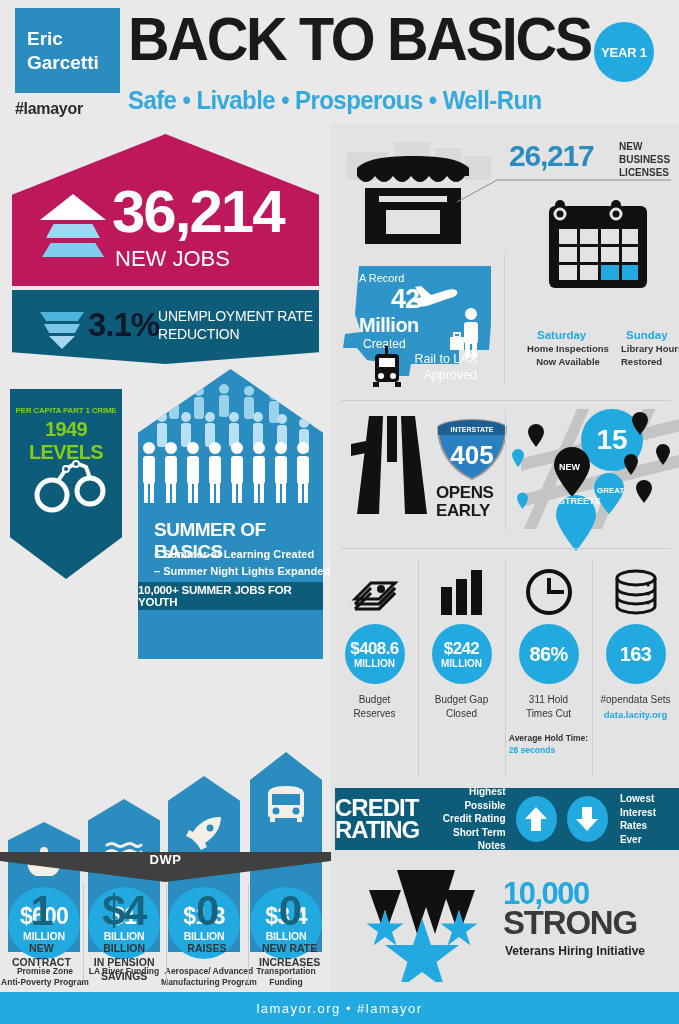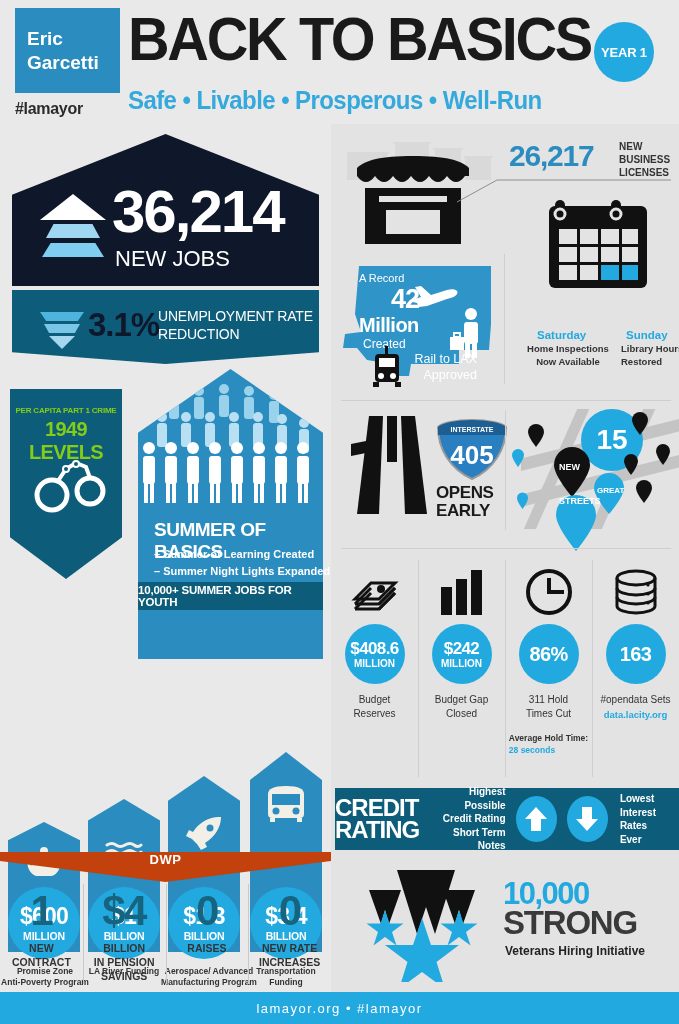--- a/index.html
+++ b/index.html
@@ -39,21 +39,21 @@
     border-radius: 50%; background: #22a9e0; color: #fff;
     display: flex; align-items: center; justify-content: center;
     font-size: 13px; font-weight: bold; letter-spacing: -0.2px;
   }
 
   
   .left-col { position: absolute; left: 0; top: 124px; width: 331px; height: 868px; }
 
   .jobs-pent {
     position: absolute; left: 12px; top: 10px; width: 307px; height: 152px;
-    background: #0f172a;
+    background: #be185d;
     clip-path: polygon(50% 0, 100% 40%, 100% 100%, 0 100%, 0 40%);
     color: #fff;
   }
   .jobs-num {
     position: absolute; left: 100px; top: 48px;
     font-size: 60px; font-weight: bold; letter-spacing: -2px; line-height: 1;
   }
   .jobs-label {
     position: absolute; left: 103px; top: 112px;
     font-size: 22px; font-weight: normal; letter-spacing: 0px;
@@ -104,21 +104,21 @@
     position: absolute; width: 72px; height: 72px; border-radius: 50%;
     background: #22a9e0; color:#fff; display:flex; flex-direction:column;
     align-items:center; justify-content:center; line-height:1;
   }
   .fund-amt { font-size: 23px; font-weight: bold; letter-spacing:-0.8px;}
   .fund-unit { font-size: 10.5px; font-weight: bold; margin-top:3px; letter-spacing:-0.2px;}
   .fund-cap { position:absolute; width:90px; text-align:center; font-size:8.5px; font-weight:bold; color:#333; line-height:1.35;}
 
   
   .dwp-banner {
-    position:absolute; left:0; top:852px; width:331px; height:30px; background:#c2410c;
+    position:absolute; left:0; top:852px; width:331px; height:30px; background:#404040;
     clip-path: polygon(0 0, 100% 0, 100% 30%, 50% 100%, 0 30%);
     color:#fff; font-size:13px; font-weight:bold; text-align:center; letter-spacing:0.5px;
   }
   .dwp-row { position:absolute; left:0; top:878px; width:331px; height:114px; display:flex; }
   .dwp-cell { flex:1; display:flex; flex-direction:column; align-items:center; padding-top:12px; position:relative;}
   .dwp-cell + .dwp-cell::before { content:''; position:absolute; left:0; top:6px; bottom:8px; width:1px; background:#c9c9c9;}
   .dwp-num { font-size:42px; font-weight:bold; color:#16647f; line-height:1; letter-spacing:-1.5px;}
   .dwp-lbl { margin-top:9px; font-size:10.5px; font-weight:bold; color:#333; text-align:center; line-height:1.35;}
 
   

